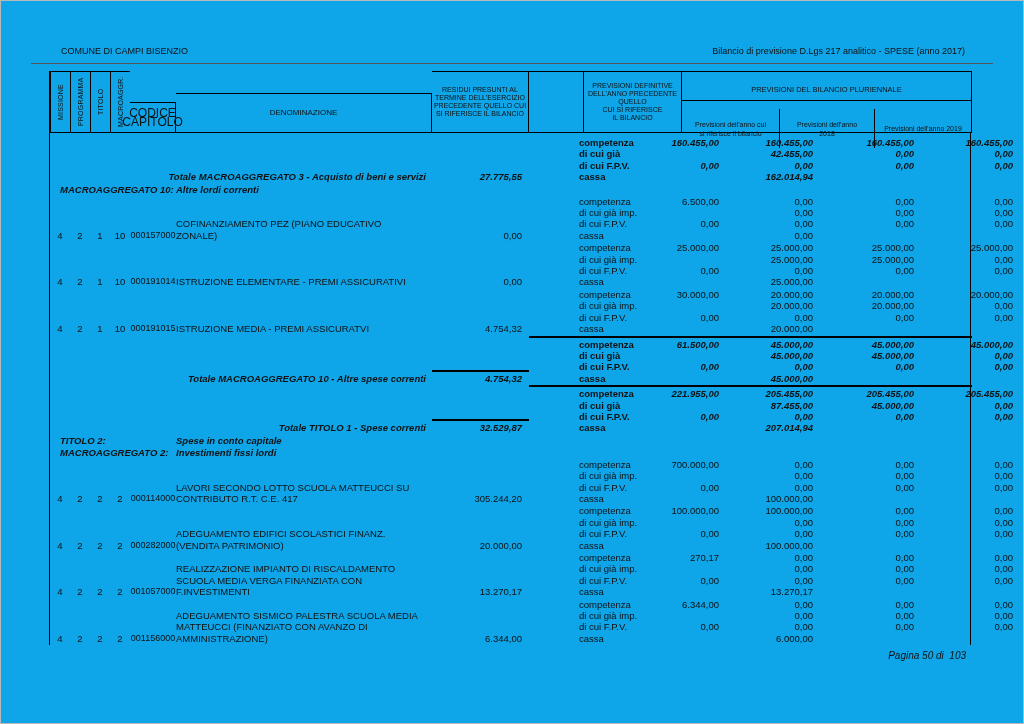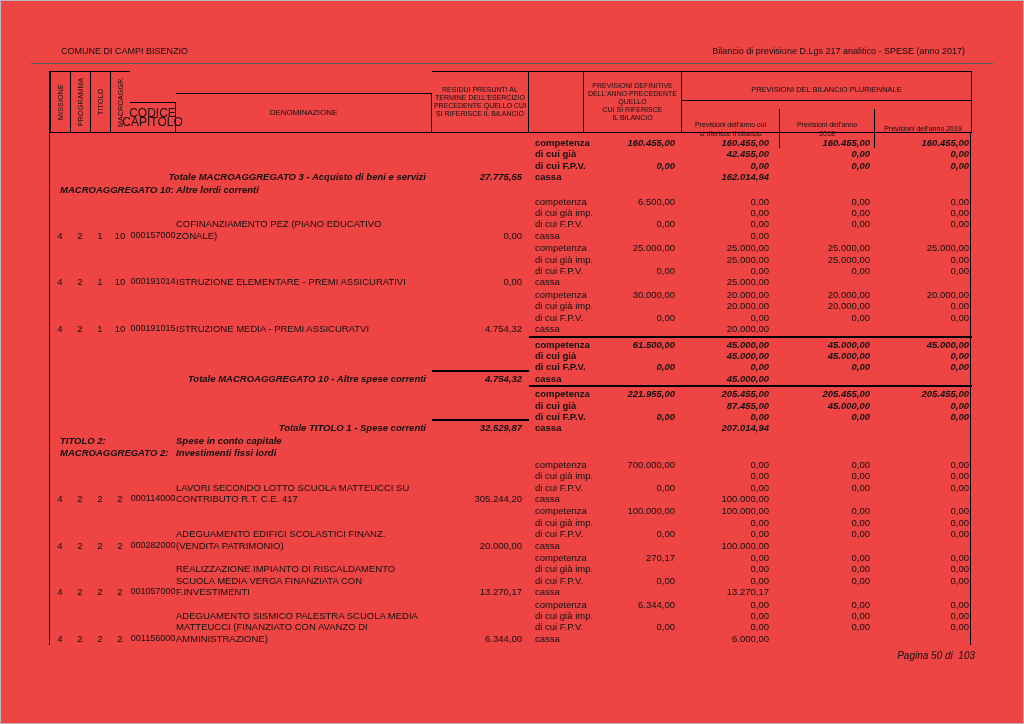--- a/index.html
+++ b/index.html
@@ -1,16 +1,16 @@
 <!DOCTYPE html>
 <html><head>
 <meta charset="utf-8">
 <style>
   html,body{margin:0;padding:0;background:#fff;}
-  .page{position:relative;width:1022px;height:722px;border:1px solid #b9b9b9;background:#ef4444;
+  .page{position:relative;width:1022px;height:722px;border:1px solid #b9b9b9;background:#0ea5e9;
         font-family:"Liberation Sans",sans-serif;color:#111;overflow:hidden;}
 
   
   .topbar{position:absolute;top:45px;left:30px;width:962px;display:flex;justify-content:space-between;
           font-size:9px;padding-bottom:7px;border-bottom:1px solid #555;}
   .topbar .tl{padding-left:30px;}
   .topbar .tr{padding-right:28px;}
 
   
   .thead{position:absolute;top:70px;left:48px;width:922px;height:62px;display:flex;
@@ -38,35 +38,35 @@
          font-size:9.5px;line-height:11.4px;}
   .row{display:flex;}
   .row.entry{margin-bottom:1px;align-items:flex-end;}
   .cm{width:20px;flex:none;text-align:center;}
   .ccod{width:46px;flex:none;text-align:center;font-size:9px;}
   .cden{width:256px;flex:none;padding-right:12px;box-sizing:border-box;}
   .cres{width:97px;flex:none;text-align:right;padding-right:7px;box-sizing:border-box;}
   .tden{width:382px;flex:none;text-align:right;padding-right:6px;box-sizing:border-box;
         font-weight:bold;font-style:italic;}
   .clines{width:443px;flex:none;}
-  .line{display:flex;}
+  .line{display:flex;margin-left:44px;}
   .ll{width:55px;flex:none;padding-left:6px;box-sizing:border-box;white-space:nowrap;overflow:visible;}
   .lv{flex:none;text-align:right;box-sizing:border-box;}
   .lv0{width:98px;padding-right:7px;}
   .lv1{width:98px;padding-right:11px;}
   .lv2{width:95px;padding-right:5px;}
   .lv3{width:97px;padding-right:3px;}
   .total{font-weight:bold;}
   .total .cres,.total .lv{font-style:italic;}
   .topline .cres,.topline .clines{border-top:2px solid #000;padding-top:1px;}
   .section{font-weight:bold;font-style:italic;line-height:12px;justify-content:flex-end;}
   .sec-label{width:126px;flex:none;padding-left:10px;box-sizing:border-box;white-space:nowrap;}
   .sec-text{flex:1;}
 
-  .footer{position:absolute;top:649px;left:52px;width:922px;text-align:right;
+  .footer{position:absolute;top:649px;left:43px;width:922px;text-align:right;
           font-size:10px;font-style:italic;white-space:pre;}
 </style>
 </head>
 <body>
 
 <div class="page">
 
   <div class="topbar">
     <span class="tl">COMUNE DI CAMPI BISENZIO</span>
     <span class="tr">Bilancio di previsione D.Lgs 217 analitico - SPESE (anno 2017)</span>

